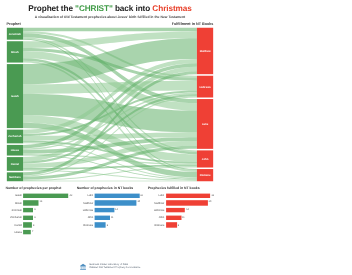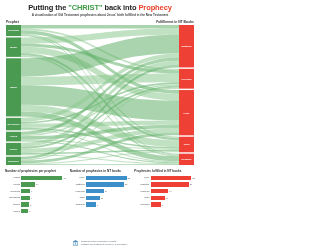--- a/index.html
+++ b/index.html
@@ -63,21 +63,21 @@
   .logo{width:7px;height:7px;flex:0 0 7px;}
   .foot-text{font-size:2.2px;line-height:3px;color:#5a6673;}
 </style>
 </head>
 <body>
 
 <div class="page">
 
   <div class="titlebar">
     <div class="title">
-      <span>Putting the </span><span class="christ">"CHRIST"</span><span> back into </span><span class="xmas">Prophecy</span>
+      <span>Prophet the </span><span class="christ">"CHRIST"</span><span> back into </span><span class="xmas">Christmas</span>
     </div>
     <div class="subtitle">A visualisation of Old Testament prophecies about Jesus' birth fulfilled in the New Testament</div>
   </div>
 
   <div class="sankey-head">
     <span>Prophet</span>
     <span>Fulfillment in NT Books</span>
   </div>
 
   <div class="sankey-wrap">

